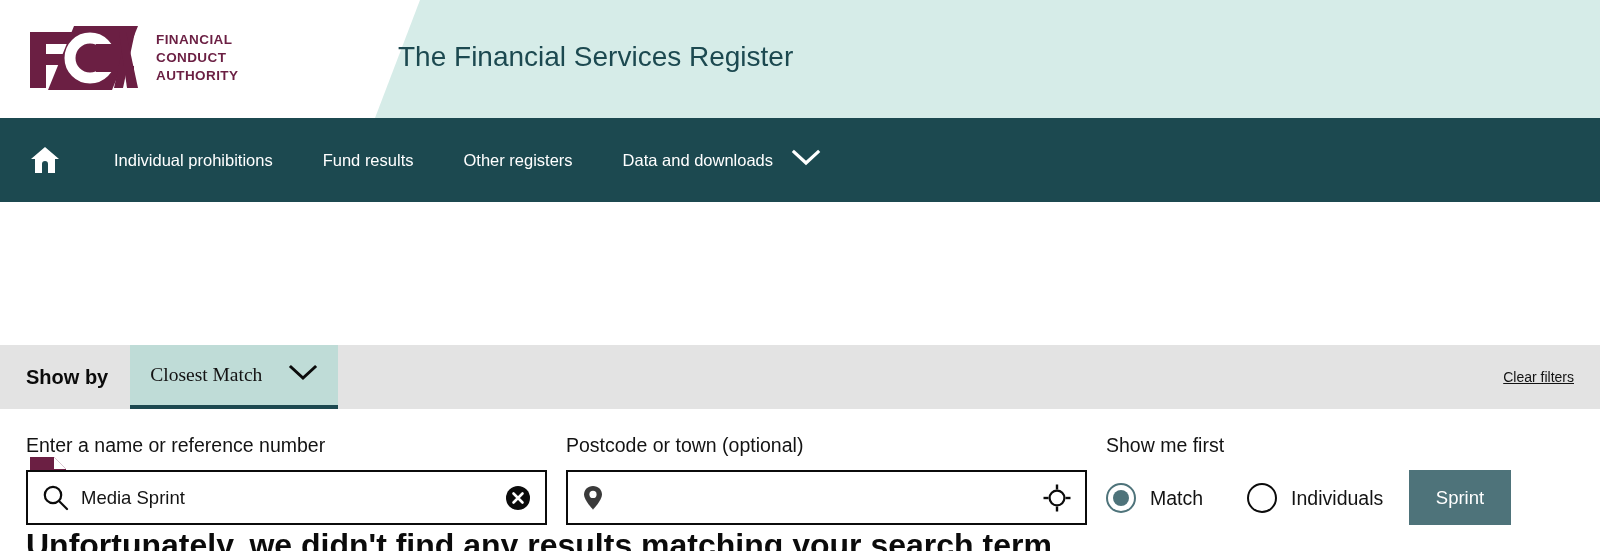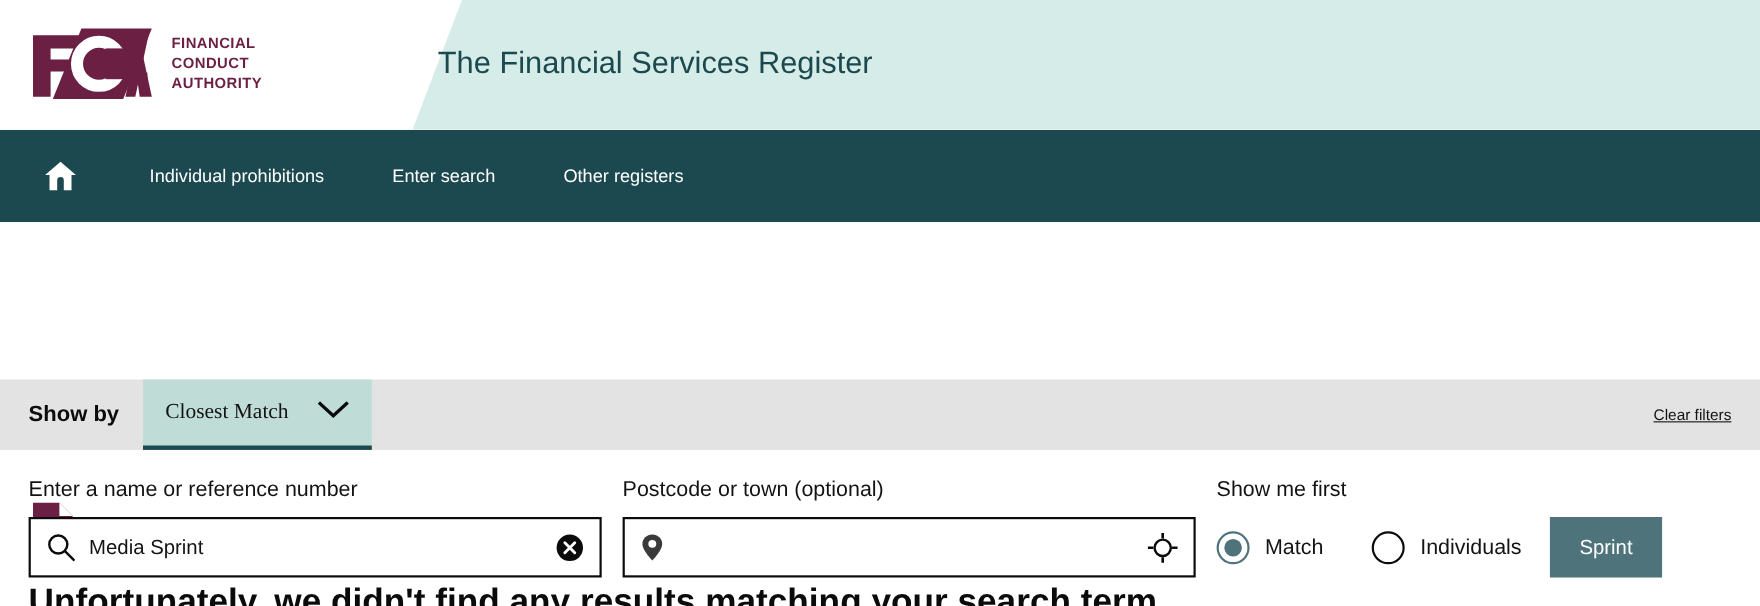--- a/index.html
+++ b/index.html
@@ -58,22 +58,22 @@
     z-index: 3;
     white-space: nowrap;
   }
 
   
   .nav {
     height: 84px;
     background: #1c4950;
     display: flex;
     align-items: center;
-    padding-left: 32px;
-    gap: 16px;
+    padding-left: 22px;
+    gap: 4px;
   }
   .nav-home {
     width: 46px; height: 42px;
     display: flex; align-items: center; justify-content: center;
     margin-right: 42px;
     cursor: pointer;
   }
   .nav-item {
     color: #ffffff;
     font-size: 16.5px;
@@ -282,24 +282,32 @@
     <div class="nav-home">
       <svg width="30" height="28" viewBox="0 0 30 28" aria-hidden="true">
         <path d="M15 1 L29 13 L25 13 L25 27 L18 27 L18 18 A3 3 0 0 0 12 18 L12 27 L5 27 L5 13 L1 13 Z" fill="#ffffff"></path>
       </svg>
     </div>
 
     <div class="nav-item">
       <span>Individual prohibitions</span>
     </div>
     <div class="nav-item">
-      <span>Enter search</span>
+      <span>Fund results</span>
     </div>
     <div class="nav-item">
       <span>Other registers</span>
+    </div>
+    <div class="nav-item">
+      <span>Data and downloads</span>
+      <span class="chev">
+        <svg width="30" height="18" viewBox="0 0 30 18" aria-hidden="true">
+          <path d="M3 3 L15 14 L27 3" fill="none" stroke="#ffffff" stroke-width="3.2" stroke-linecap="square"></path>
+        </svg>
+      </span>
     </div>
   </div>
 
   <div class="search-area">
 
     <div class="field-label lbl-name">Enter a name or reference number</div>
     <div class="input-box box-name">
       <span class="ico-left">
         <svg width="27" height="27" viewBox="0 0 27 27" aria-hidden="true">
           <circle cx="11" cy="11" r="8.2" fill="none" stroke="#0b0b0b" stroke-width="2.2"></circle>

